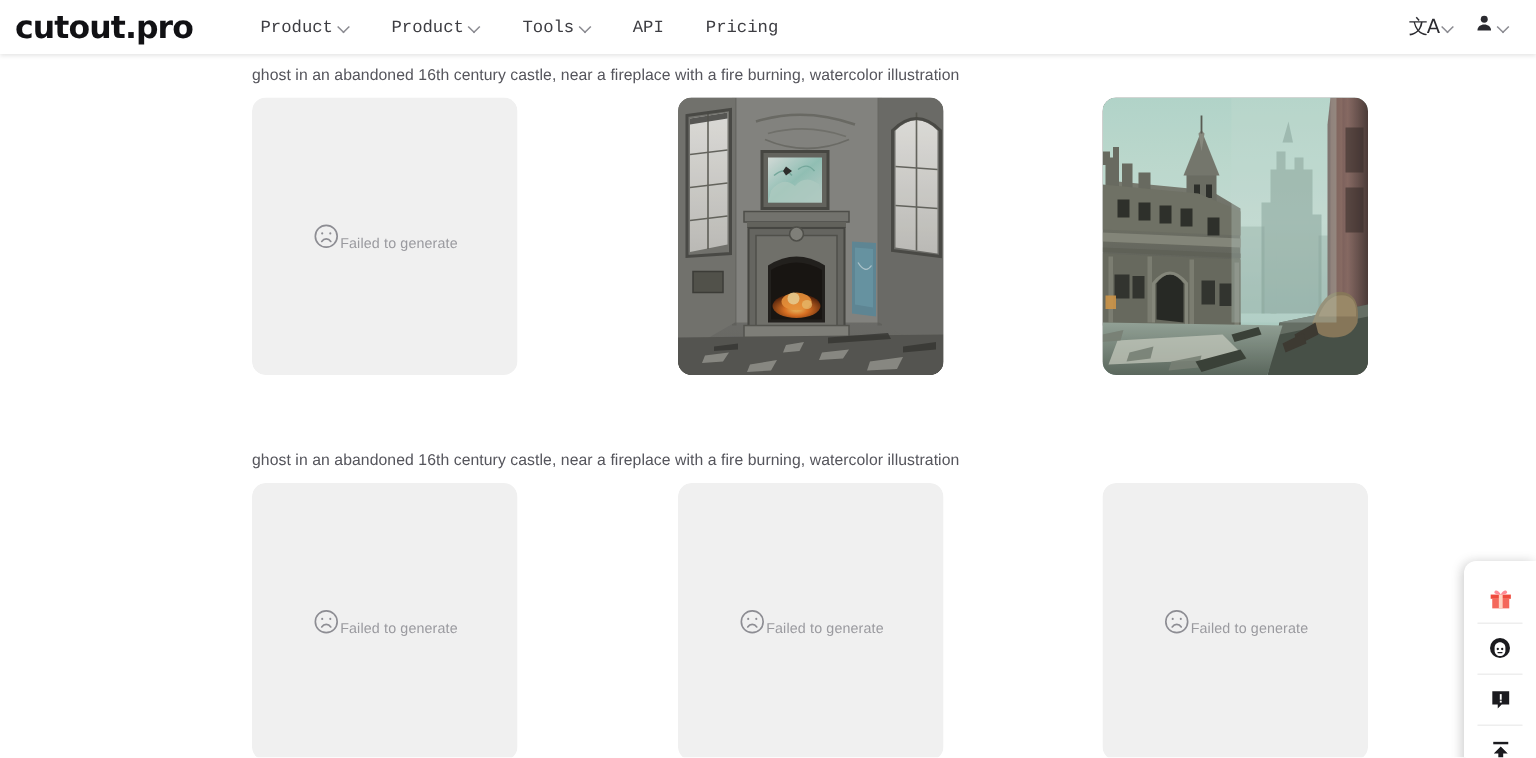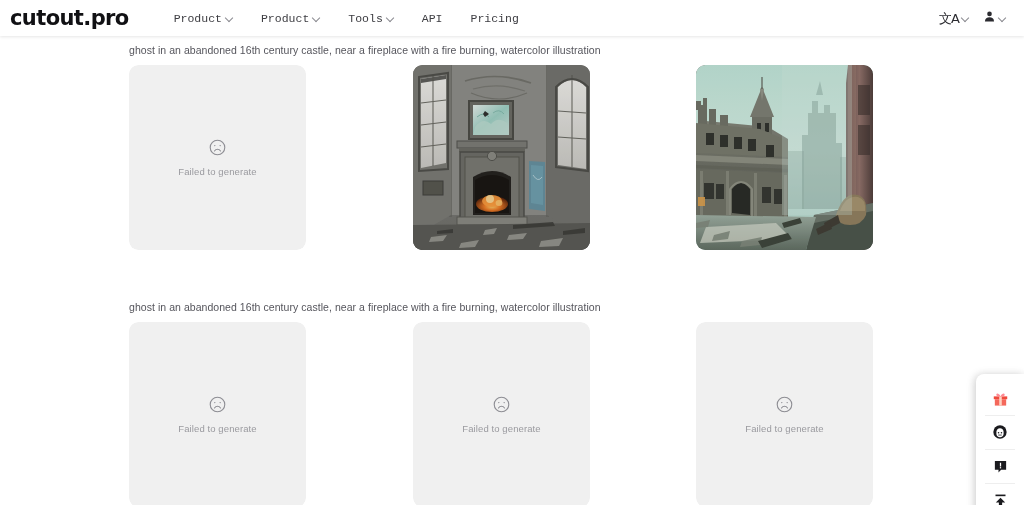--- a/index.html
+++ b/index.html
@@ -84,21 +84,21 @@
   }
 
   
   .page {
     position: relative;
     width: 100%;
     height: 469px;
     background: #ffffff;
     overflow: hidden;
   }
-  .result-block { position: absolute; left: 0; width: 100%; }
+  .result-block { position: absolute; left: 0; width: 100%; padding-left: 39px; }
   #block-0 { top: 8px; }
   #block-1 { top: 265px; }
 
   .prompt {
     margin-left: 129px;
     font-size: 10.5px;
     color: #55555c;
     letter-spacing: 0.05px;
     white-space: nowrap;
   }
@@ -120,21 +120,21 @@
   .card.c0 { left: 0; }
   .card.c1 { left: 284px; }
   .card.c2 { left: 567px; }
 
   
   .placeholder {
     width: 100%; height: 100%;
     background: #f0f0f0;
     border-radius: 9px;
     display: flex;
-    flex-direction: column;
+    flex-direction: row;
     align-items: center;
     justify-content: center;
   }
   .sad-icon { width: 19px; height: 19px; display: block; }
   .fail-text {
     margin-top: 9px;
     font-size: 9.5px;
     color: #9a9a9f;
     letter-spacing: 0.1px;
   }

